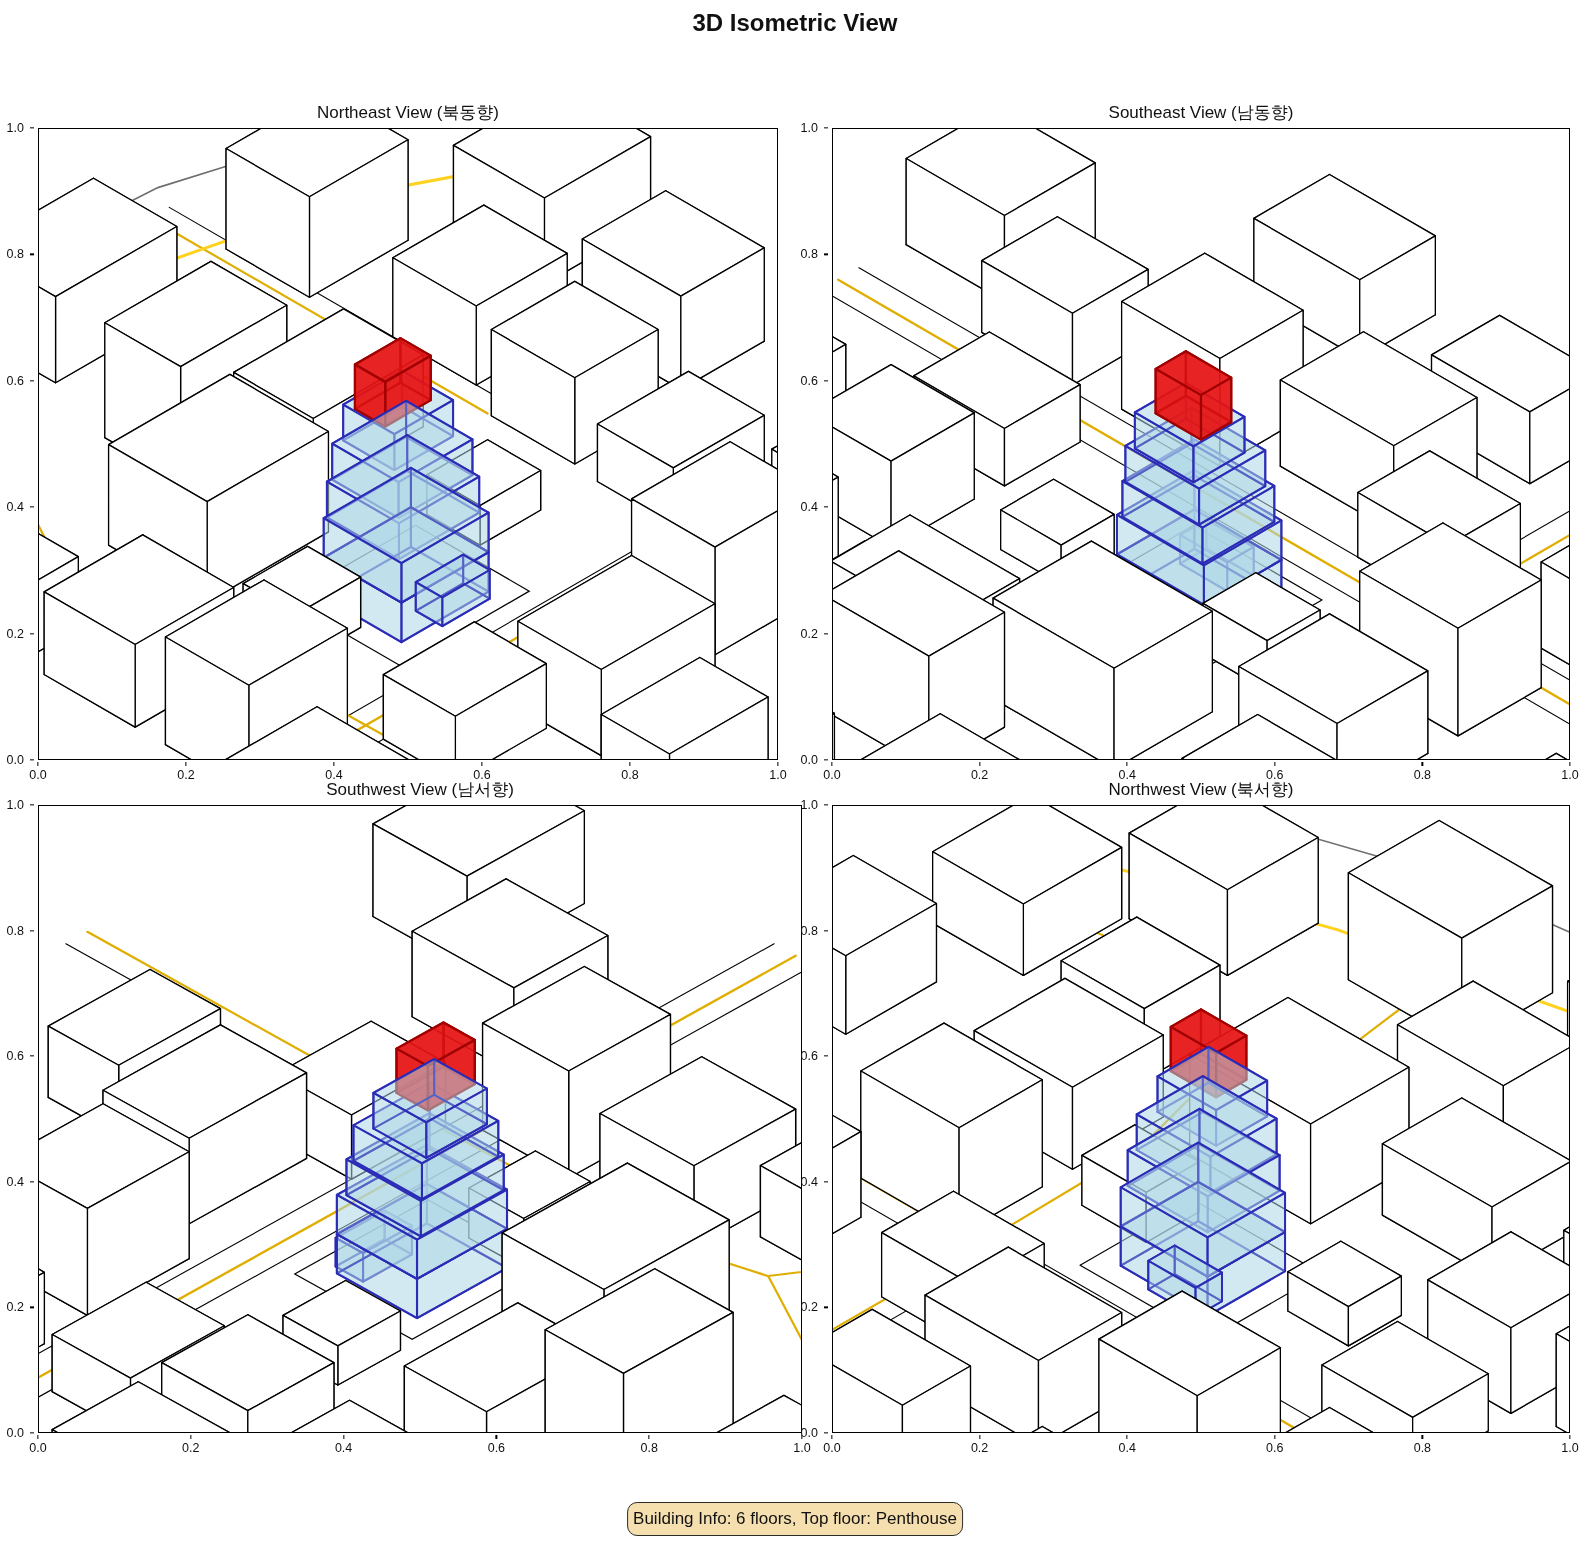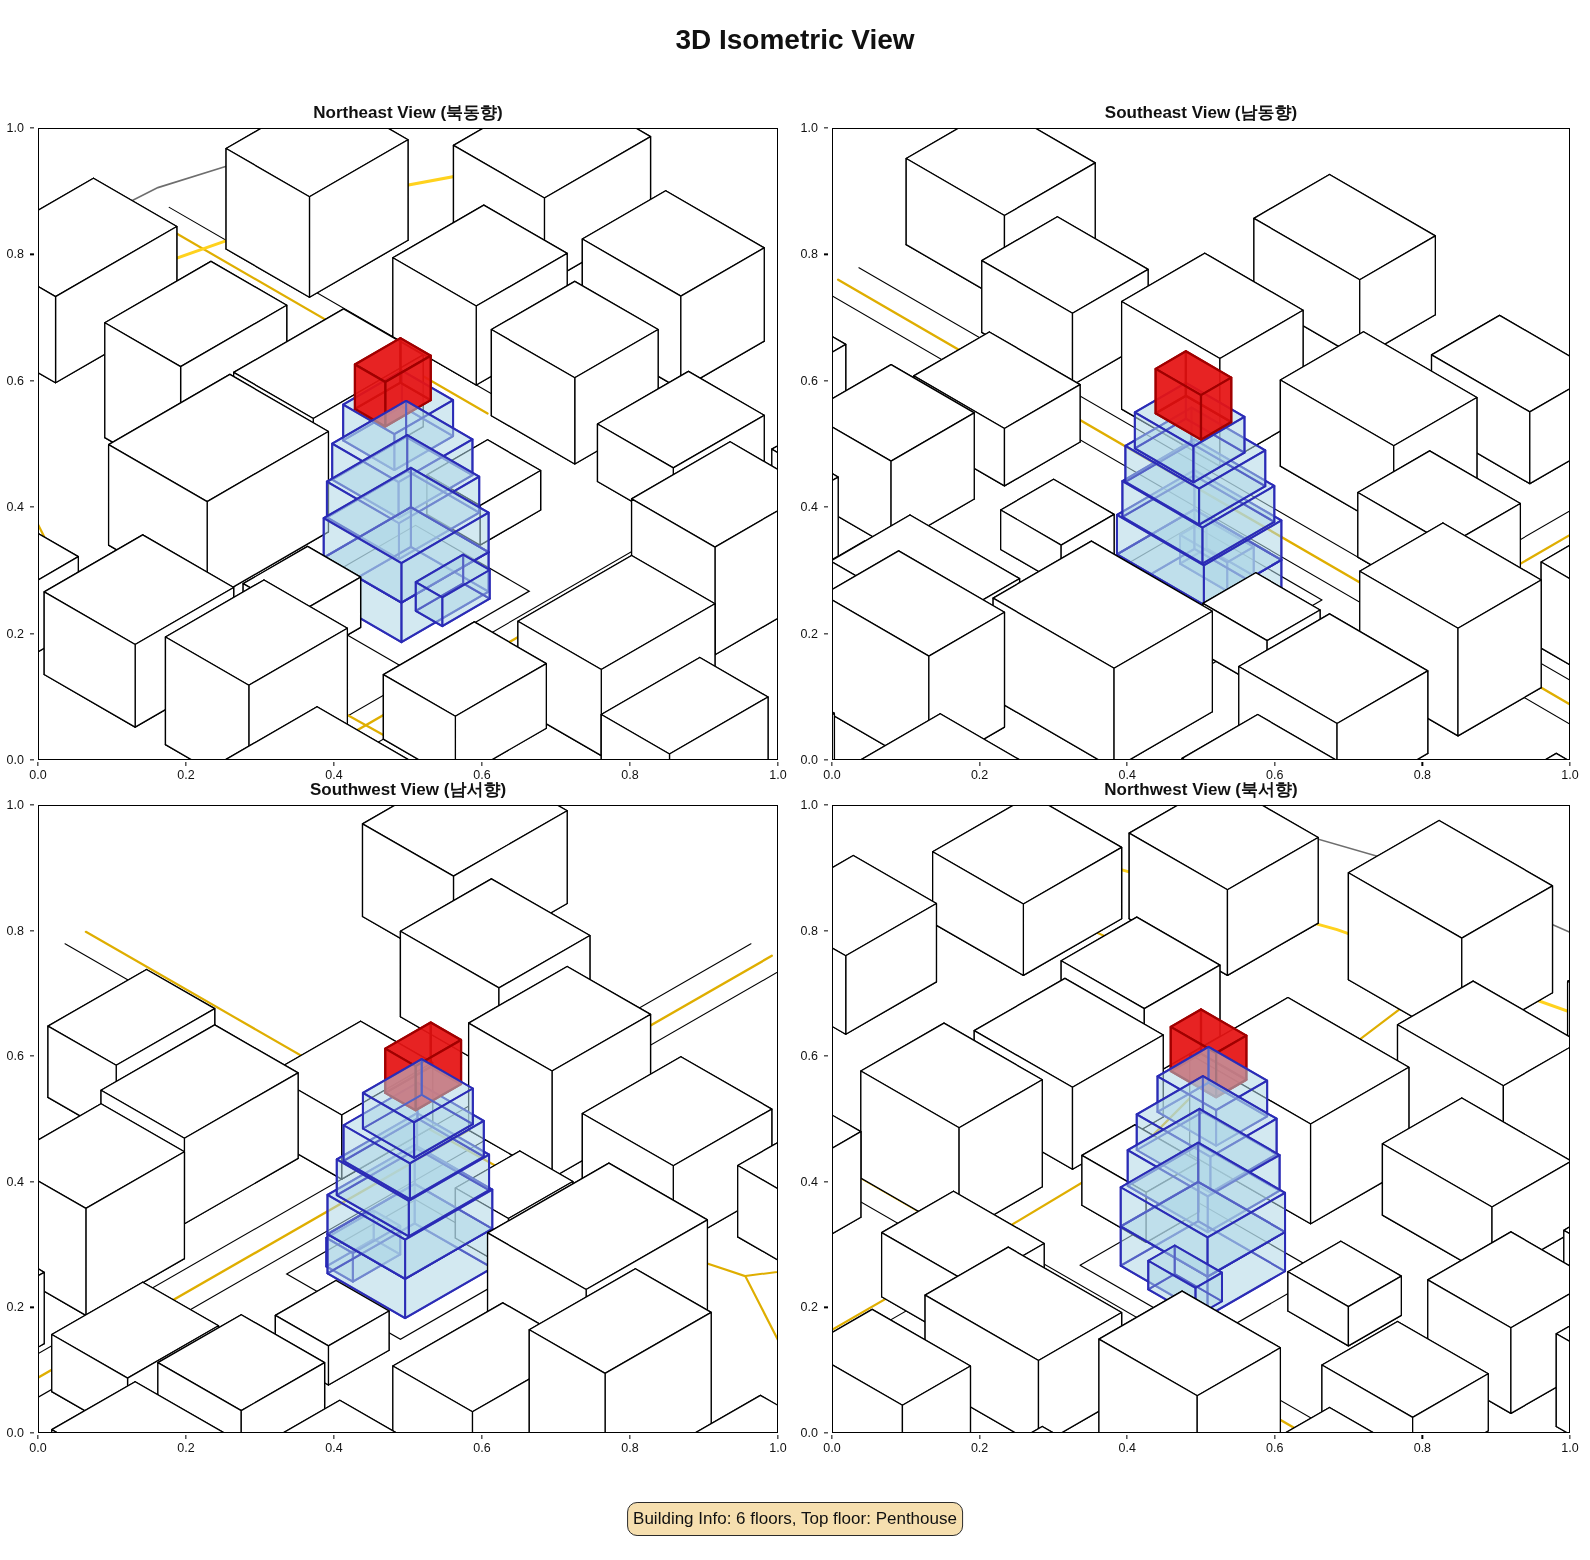--- a/index.html
+++ b/index.html
@@ -1,22 +1,22 @@
 <!DOCTYPE html>
 <html><head>
 <meta charset="utf-8">
 <style>
   html,body{margin:0;padding:0;background:#ffffff;}
   .figure{position:relative;width:1590px;height:1560px;background:#fff;
           font-family:"Liberation Sans","DejaVu Sans",sans-serif;color:#111;overflow:hidden;}
-  .fig-title{position:absolute;top:20px;left:0;width:100%;text-align:center;
-             font-weight:bold;font-size:28px;line-height:1.45;}
+  .fig-title{position:absolute;top:6px;left:0;width:100%;text-align:center;
+             font-weight:bold;font-size:24px;line-height:1.45;}
   .subplot{position:absolute;}
   .subplot-title{position:absolute;top:-27px;left:0;width:100%;text-align:center;
-                 font-weight:bold;font-size:17px;white-space:nowrap;}
+                 font-weight:normal;font-size:17px;white-space:nowrap;}
   .plot-frame{position:absolute;inset:0;border:1.4px solid #000;background:#fff;box-sizing:border-box;}
   .plot-frame svg{display:block;width:100%;height:100%;}
   .xticks{position:absolute;left:0;right:0;bottom:-26px;height:24px;}
   .xticks .lbl{position:absolute;top:6px;transform:translateX(-50%);font-size:12.5px;}
   .xticks .mark{position:absolute;top:0;width:1.3px;height:4px;background:#000;transform:translateX(-50%);}
   .yticks{position:absolute;top:0;bottom:0;left:-44px;width:40px;}
   .yticks .lbl{position:absolute;right:10px;transform:translateY(-50%);font-size:12.5px;}
   .yticks .mark{position:absolute;right:0;height:1.3px;width:4px;background:#000;transform:translateY(-50%);}
   .info-box{position:absolute;top:1502px;left:50%;transform:translateX(-50%);
             padding:6px 5px;border:1.5px solid #2b2b2b;border-radius:10px;
@@ -540,21 +540,21 @@
         <span class="lbl" style="left: 40%;">0.4</span>
         <div class="mark" style="left: 60%;"></div>
         <span class="lbl" style="left: 60%;">0.6</span>
         <div class="mark" style="left: 80%;"></div>
         <span class="lbl" style="left: 80%;">0.8</span>
         <div class="mark" style="left: 100%;"></div>
         <span class="lbl" style="left: 100%;">1.0</span>
       </div>
   </div>
 
-  <div class="subplot" style="left:38px;top:805px;width:740px;height:628px;">
+  <div class="subplot" style="left:38px;top:805px;width:740px;height:628px;padding-left:24px;">
     <div class="subplot-title">Southwest View (남서향)</div>
     <div class="plot-frame">
       <svg viewBox="0 0 740 632" preserveAspectRatio="none">
           <polyline points="734.8,151.2 -177.2,679.2" fill="none" stroke="#DFAE00" stroke-width="2.4" stroke-linecap="round"></polyline>
           <polyline points="751.9,161.1 -160.1,689.1" fill="none" stroke="#000000" stroke-width="1.1" stroke-linecap="round"></polyline>
           <polyline points="713.9,139.1 -198.1,667.1" fill="none" stroke="#000000" stroke-width="1.1" stroke-linecap="round"></polyline>
           <polyline points="47.0,127.0 385.2,322.8" fill="none" stroke="#DFAE00" stroke-width="2.2" stroke-linecap="round"></polyline>
           <polyline points="385.2,322.8 582.8,432.8 708.2,474.6 746.2,549.4 841.2,591.2" fill="none" stroke="#DFAE00" stroke-width="2.2" stroke-linecap="round"></polyline>
           <polyline points="26.1,139.1 368.1,337.1" fill="none" stroke="#000000" stroke-width="1.1" stroke-linecap="round"></polyline>
           <polyline points="628.4,846.4 290.2,650.6" fill="none" stroke="#DFAE00" stroke-width="2.2" stroke-linecap="round"></polyline>

